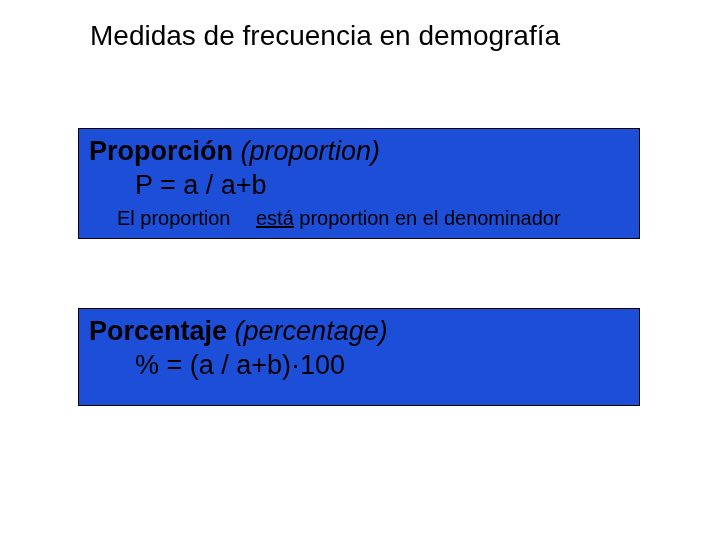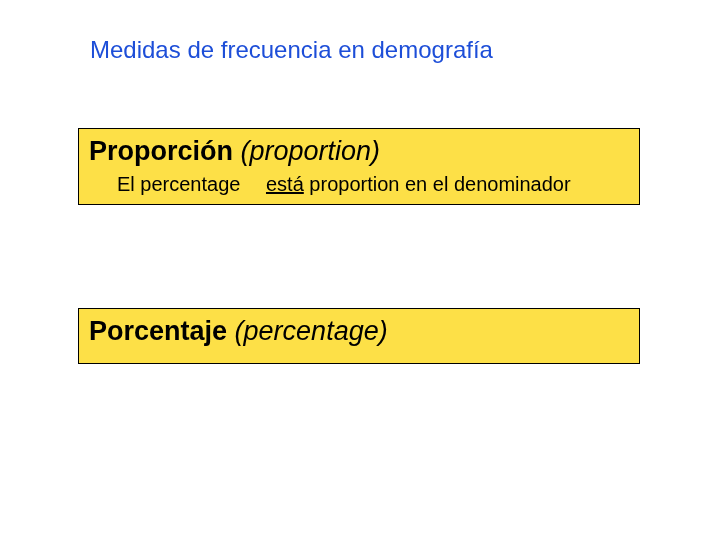--- a/index.html
+++ b/index.html
@@ -12,40 +12,40 @@
     color: #000000;
   }
   .slide {
     position: relative;
     width: 720px;
     height: 540px;
   }
   .title {
     position: absolute;
     left: 90px;
-    top: 36px;
-    font-size: 24px;
-    color: #1d4ed8;
+    top: 20px;
+    font-size: 28px;
+    color: #000000;
     text-shadow: 1px 1px 0 #ffffff, -1px -1px 0 #ffffff, 1px -1px 0 #ffffff, -1px 1px 0 #ffffff;
     letter-spacing: 0px;
   }
   .box {
     position: absolute;
     left: 78px;
     border: 1px solid #000000;
-    background: #fde047;
+    background: #1d4ed8;
     padding: 6px 10px 8px 10px;
     width: 540px;
   }
   .box1 {
     top: 128px;
   }
   .box2 {
     top: 308px;
-    padding-bottom: 14px;
+    padding-bottom: 22px;
   }
   .termline {
     font-size: 27px;
     line-height: 1.25;
   }
   .term-bold {
     font-weight: bold;
   }
   .term-italic {
     font-style: italic;
@@ -69,24 +69,26 @@
 <body>
 
 <div class="slide">
 
   <div class="title">Medidas de frecuencia en demografía</div>
 
   <div class="box box1">
     <div class="termline">
       <span class="term-bold">Proporción</span><span> </span><span class="term-italic">(proportion)</span>
     </div>
+    <div class="formula">P = a / a+b</div>
     <div class="note">
-      <span>El percentage </span><span class="underline">está</span><span> proportion en el denominador</span>
+      <span>El proportion </span><span class="underline">está</span><span> proportion en el denominador</span>
     </div>
   </div>
 
   <div class="box box2">
     <div class="termline">
       <span class="term-bold">Porcentaje</span><span> </span><span class="term-italic">(percentage)</span>
     </div>
+    <div class="formula">% = (a / a+b)·100</div>
   </div>
 
 </div>
 
 </body></html>

